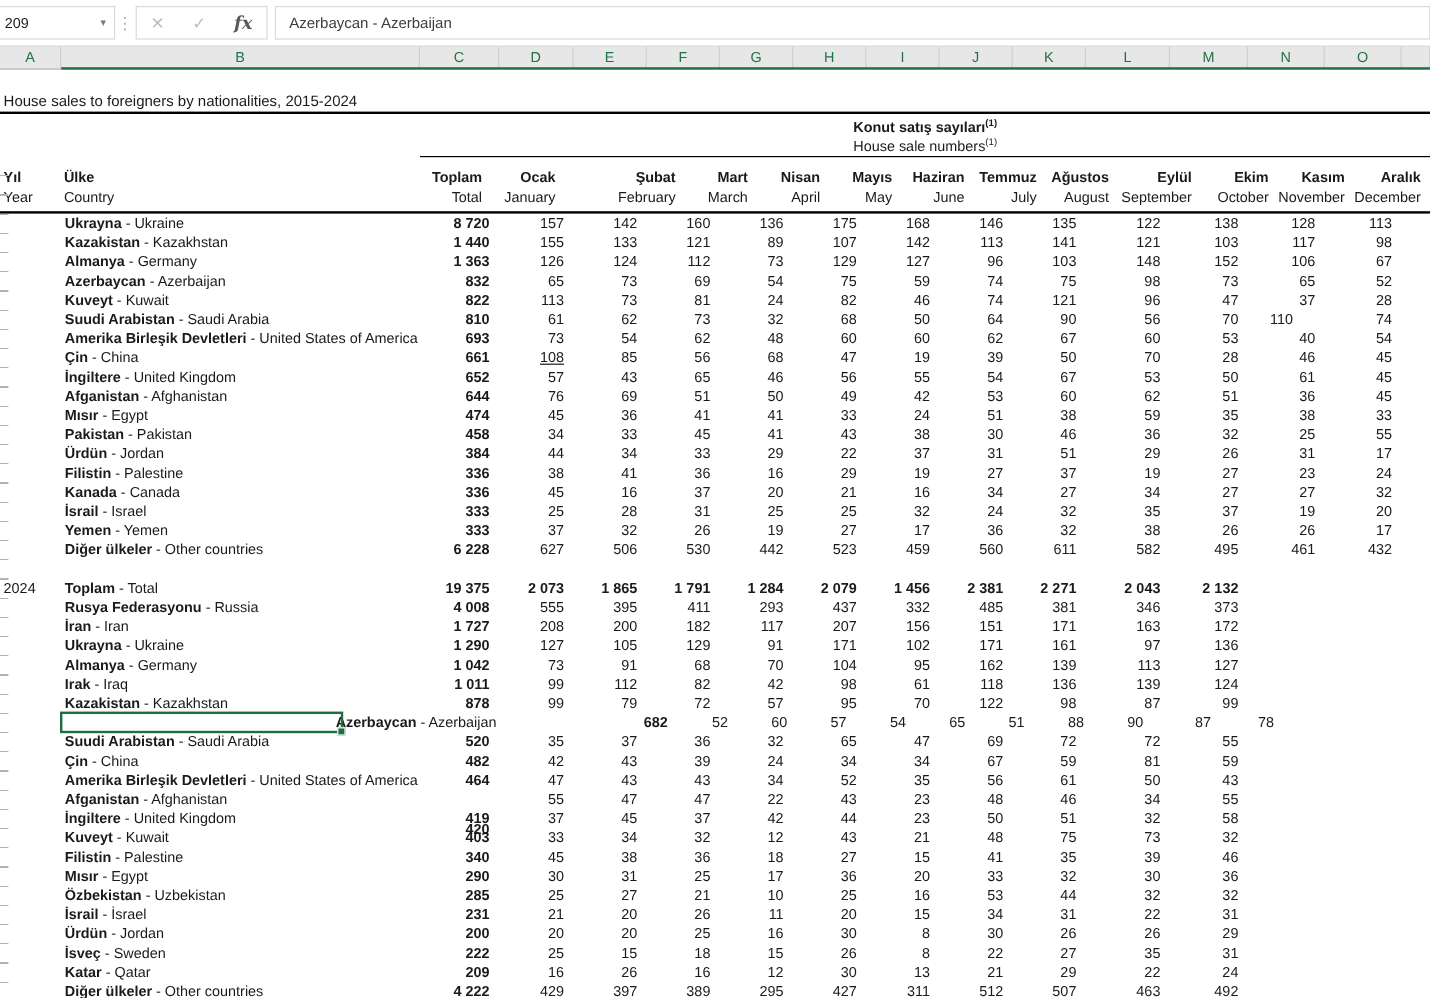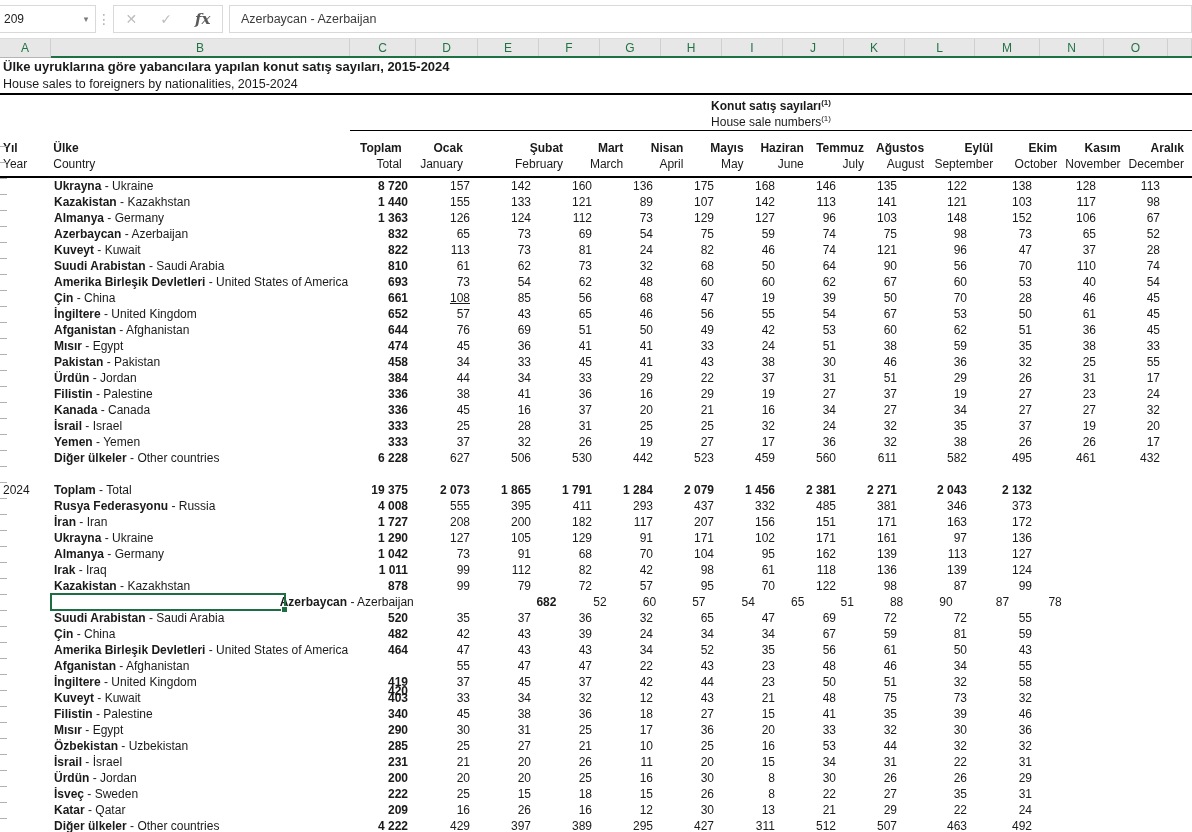--- a/index.html
+++ b/index.html
@@ -96,21 +96,20 @@
       <div class="colh" style="width: 61px;">J</div>
       <div class="colh" style="width: 61px;">K</div>
       <div class="colh" style="width: 70px;">L</div>
       <div class="colh" style="width: 65px;">M</div>
       <div class="colh" style="width: 64px;">N</div>
       <div class="colh" style="width: 64px;">O</div>
       <div class="colh" style="width: 24px;"></div>
     </div>
   <div class="hunderline"></div>
 
-  <div class="title1">Ülke uyruklarına göre yabancılara yapılan konut satış sayıları, 2015-2024</div>
   <div class="title2">House sales to foreigners by nationalities, 2015-2024</div>
   <div class="thickline"></div>
 
   <div class="ghead">
     <div class="g1">
       <span>Konut satış sayıları</span><span class="sup">(1)</span>
     </div>
     <div class="g2">
       <span>House sale numbers</span><span class="sup">(1)</span>
     </div>
@@ -281,21 +280,21 @@
         <div class="cv" style="width: 62px;">61</div>
         <div class="cv" style="width: 61px;">62</div>
         <div class="cv" style="width: 61px;">73</div>
         <div class="cv" style="width: 61px;">32</div>
         <div class="cv" style="width: 61px;">68</div>
         <div class="cv" style="width: 61px;">50</div>
         <div class="cv" style="width: 61px;">64</div>
         <div class="cv" style="width: 61px;">90</div>
         <div class="cv" style="width: 70px;">56</div>
         <div class="cv" style="width: 65px;">70</div>
-        <div class="cv" style="width: 64px;">110</div>
+        <div class="cv" style="width: 64px; text-align: center;">110</div>
         <div class="cv" style="width: 64px;">74</div>
         <div style="width: 24px;"></div>
       </div>
       <div class="r">
         <div class="cA" style="width: 51px;"></div>
         <div class="cB" style="width: 299px;"><b>Amerika Birleşik Devletleri</b><span> - </span><span>United States of America</span></div>
         <div class="cv tb" style="width: 66px;">693</div>
         <div class="cv" style="width: 62px;">73</div>
         <div class="cv" style="width: 61px;">54</div>
         <div class="cv" style="width: 61px;">62</div>

